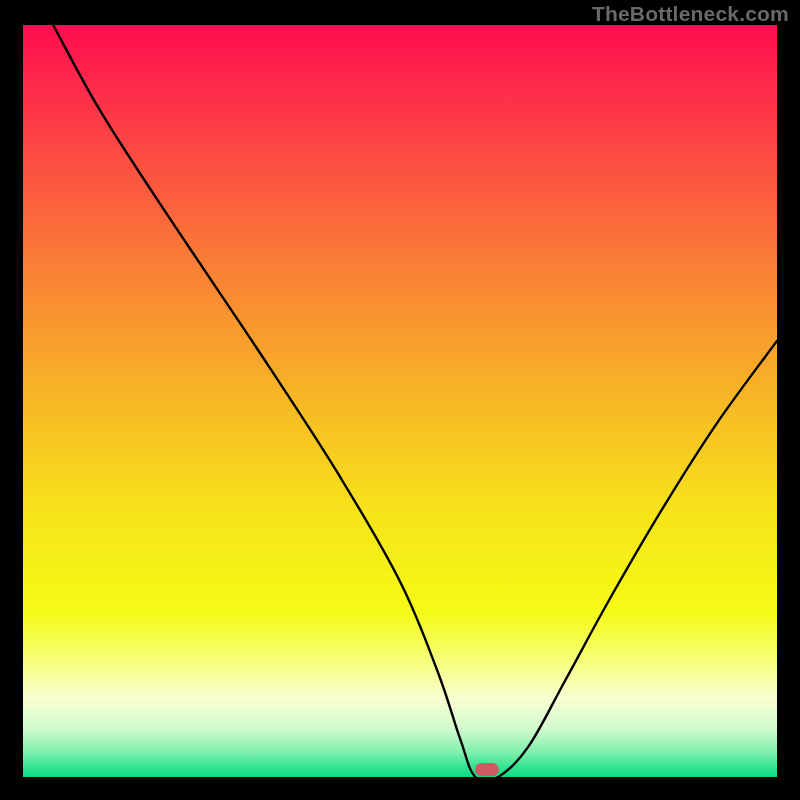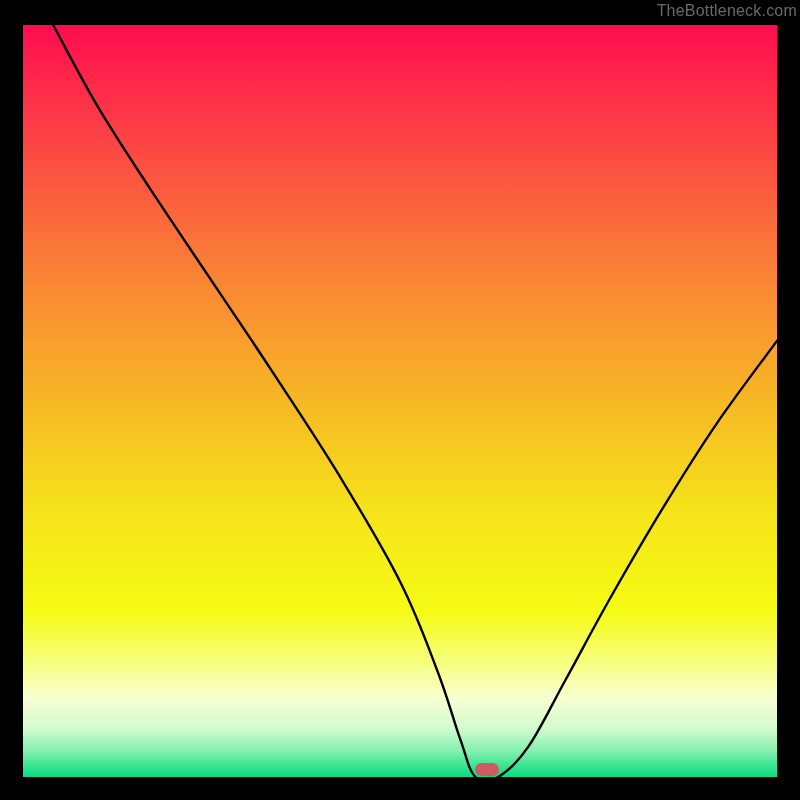--- a/index.html
+++ b/index.html
@@ -41,24 +41,24 @@
     height: 100%;
   }
   .marker {
     position: absolute;
     border-radius: 9px;
     background: #cf5a62;
   }
   .watermark {
     position: absolute;
     top: 2px;
-    right: 3px;
+    right: 11px;
     font-family: Arial, Helvetica, sans-serif;
-    font-size: 16px;
-    font-weight: 400;
+    font-size: 21px;
+    font-weight: 700;
     color: #67696b;
     letter-spacing: 0.2px;
   }
 </style>
 </head>
 <body>
 
 <div class="frame">
   <div class="watermark">TheBottleneck.com</div>
   <div class="plot-area">

